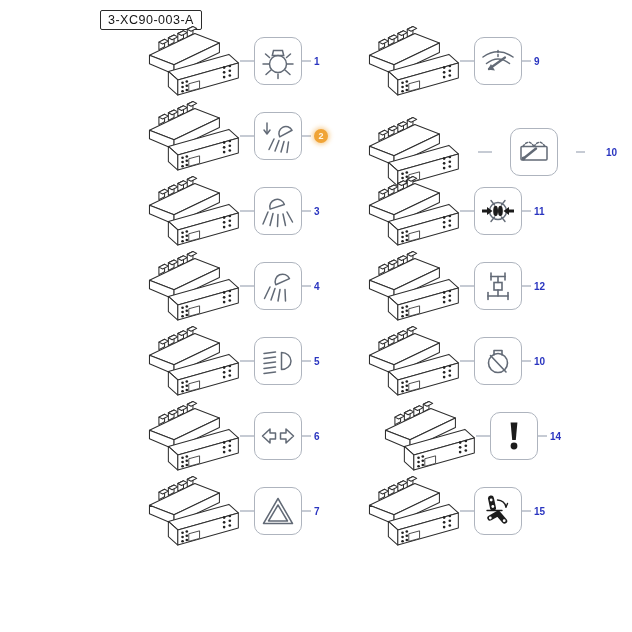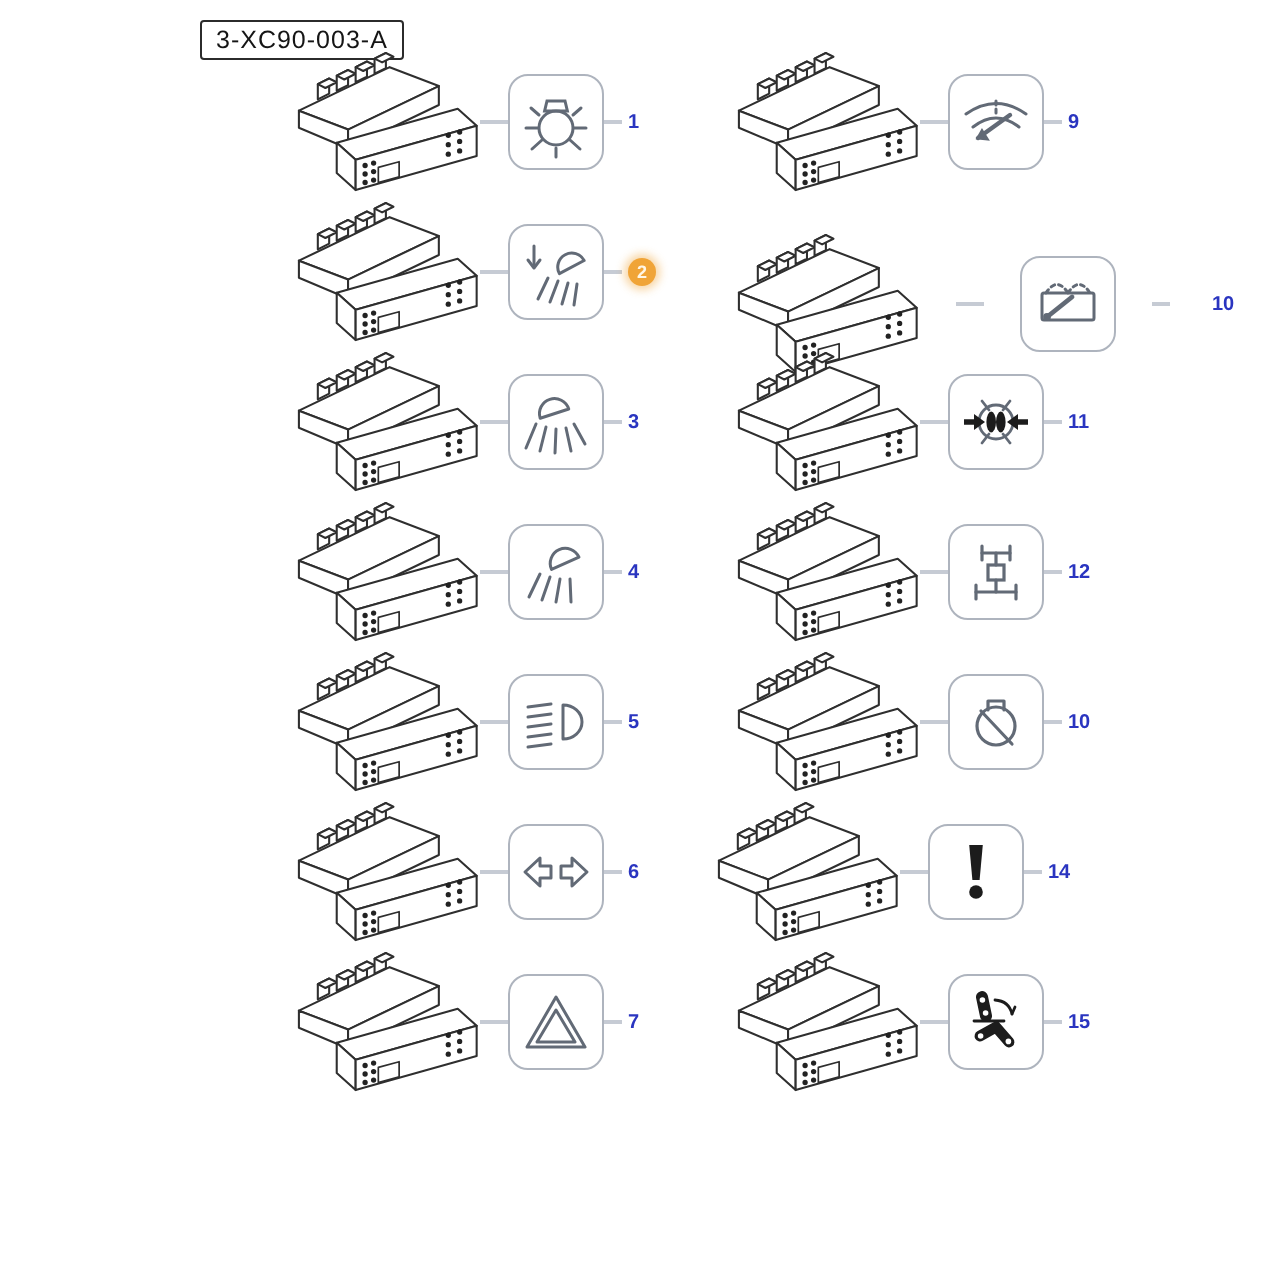--- a/index.html
+++ b/index.html
@@ -416,21 +416,21 @@
       </svg>
       <div class="seg seg1"></div>
       <div class="symbox">
         <svg width="40" height="40">
           <use href="#pto-icon" xlink:href="#pto-icon"></use>
         </svg>
       </div>
       <div class="seg seg2"></div>
       <div class="num">10</div>
     </div>
-    <div class="row" style="left: 350px; top: 398px;">
+    <div class="row" style="left: 376px; top: 398px;">
       <svg class="switch-art" width="104" height="74" viewBox="0 0 110 78">
         <use href="#rocker-switch" xlink:href="#rocker-switch"></use>
       </svg>
       <div class="seg seg1"></div>
       <div class="symbox">
         <svg width="40" height="40">
           <use href="#warning-exclamation-icon" xlink:href="#warning-exclamation-icon"></use>
         </svg>
       </div>
       <div class="seg seg2"></div>

